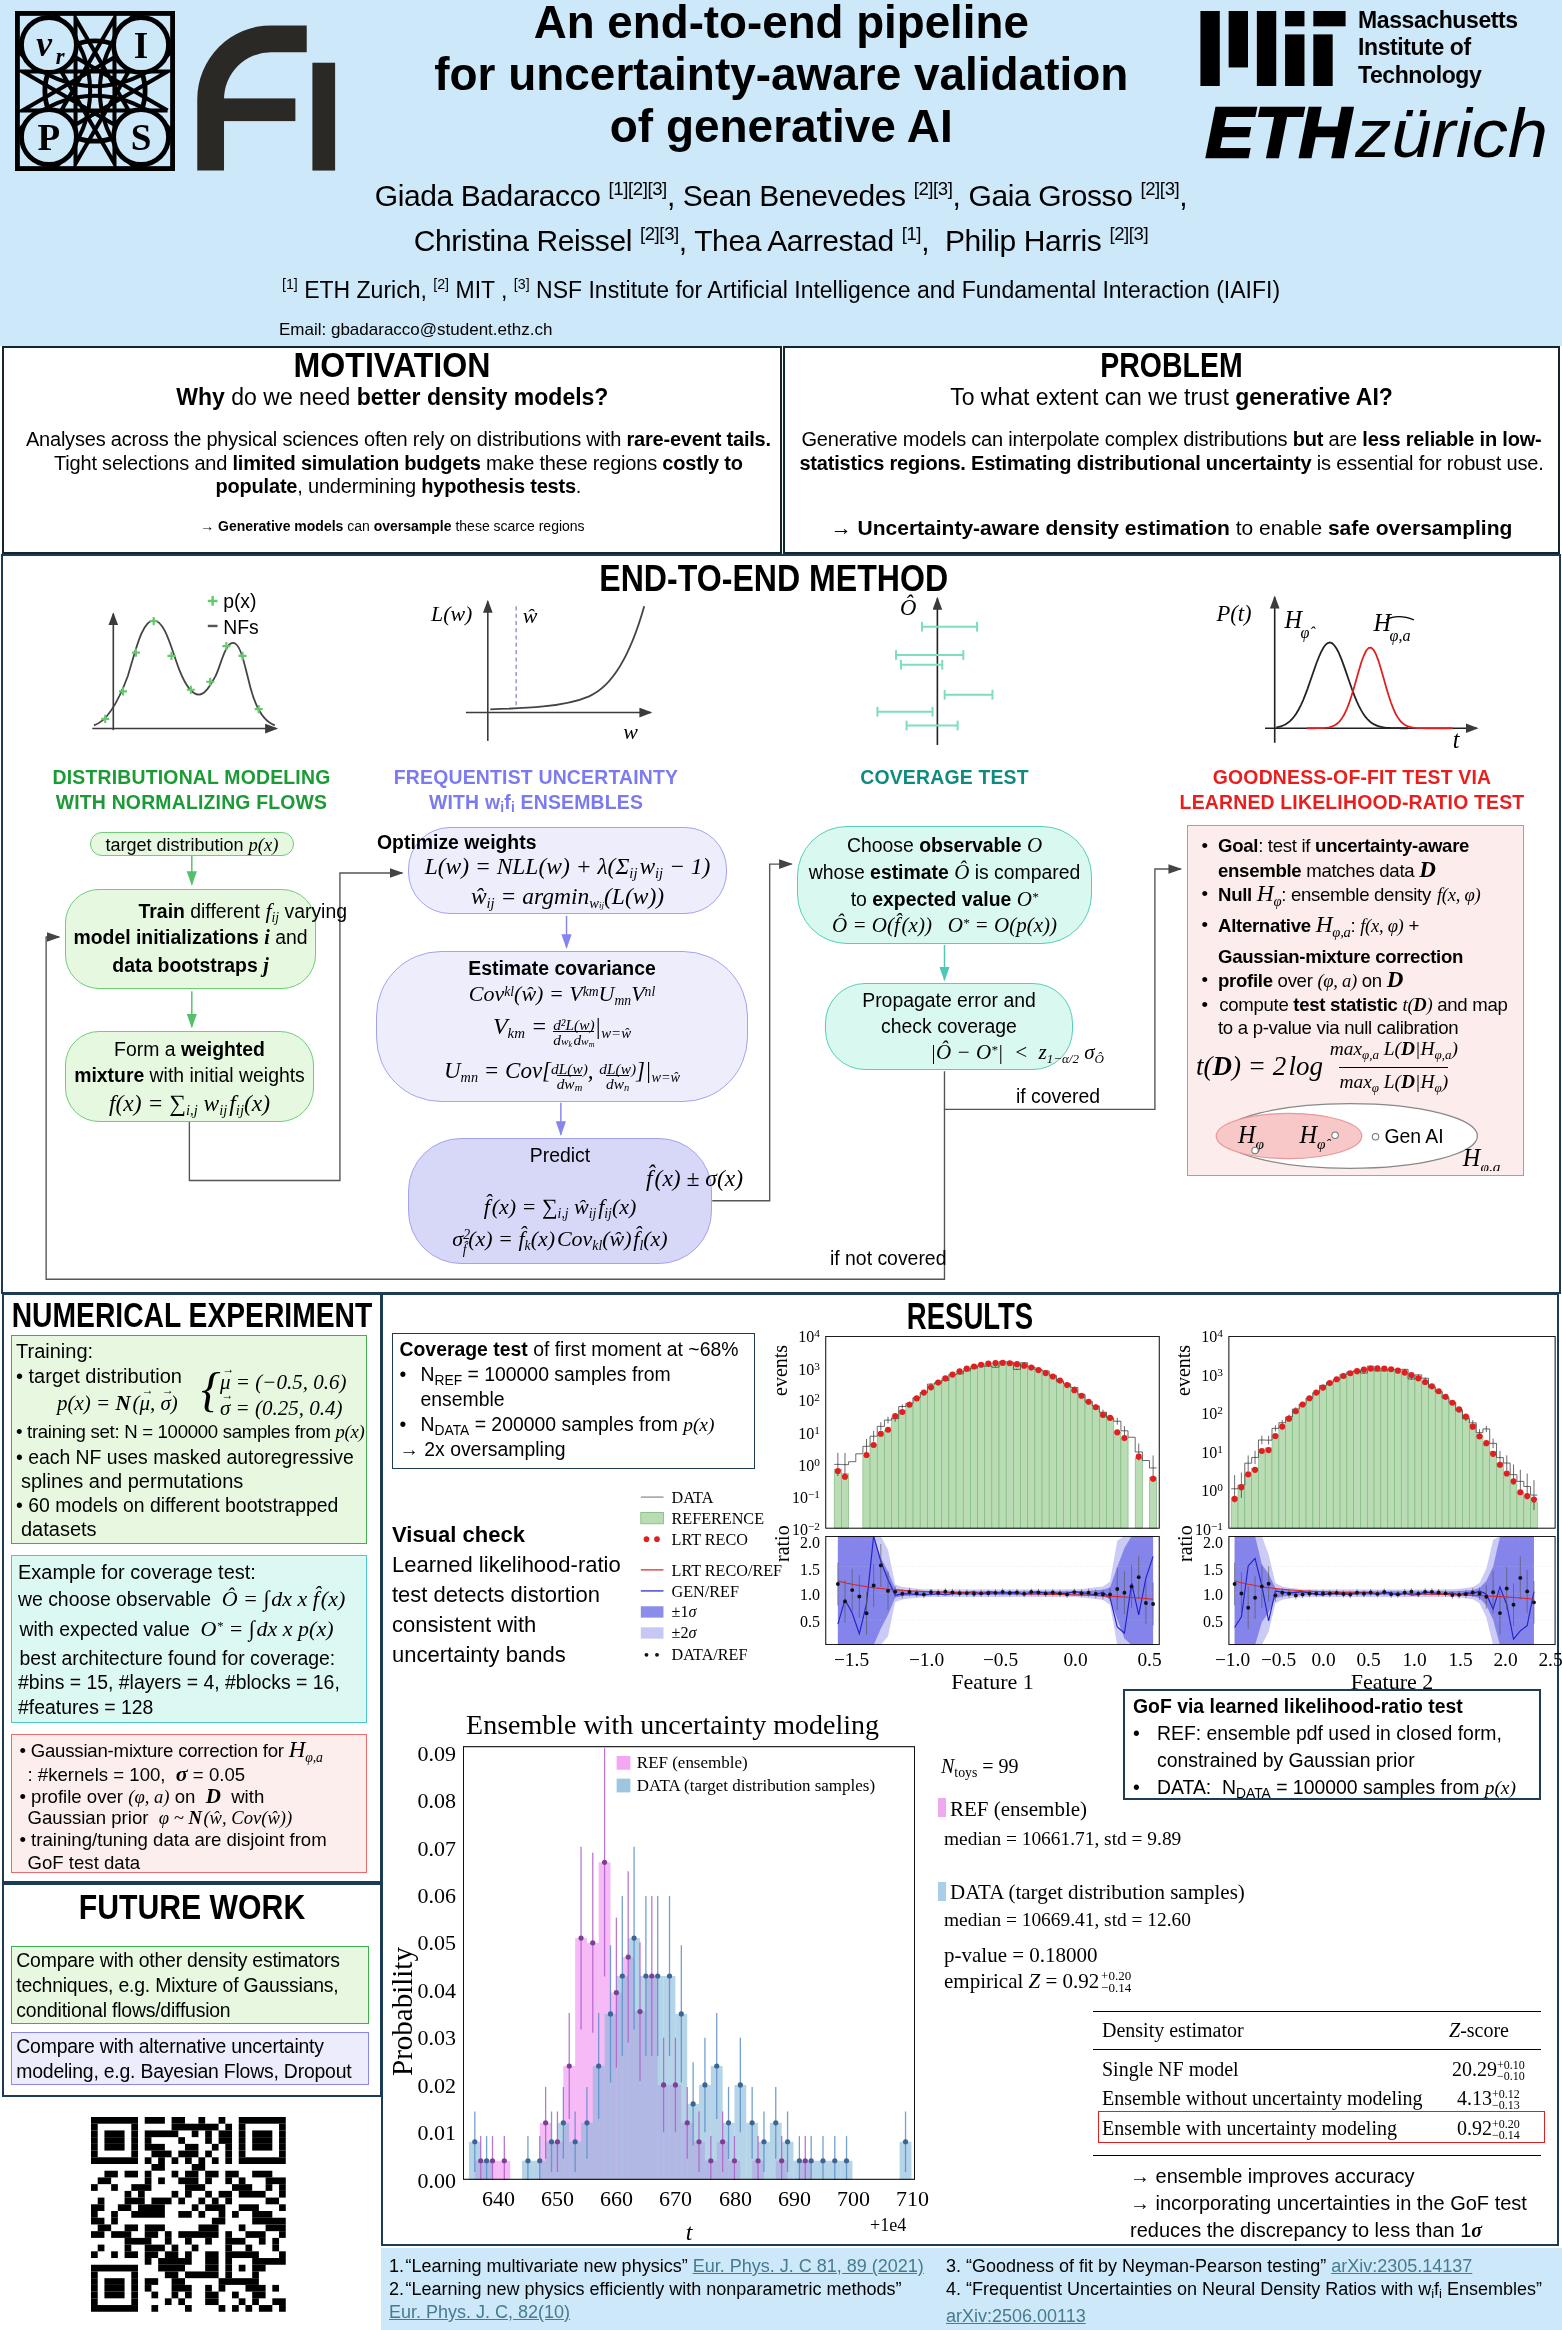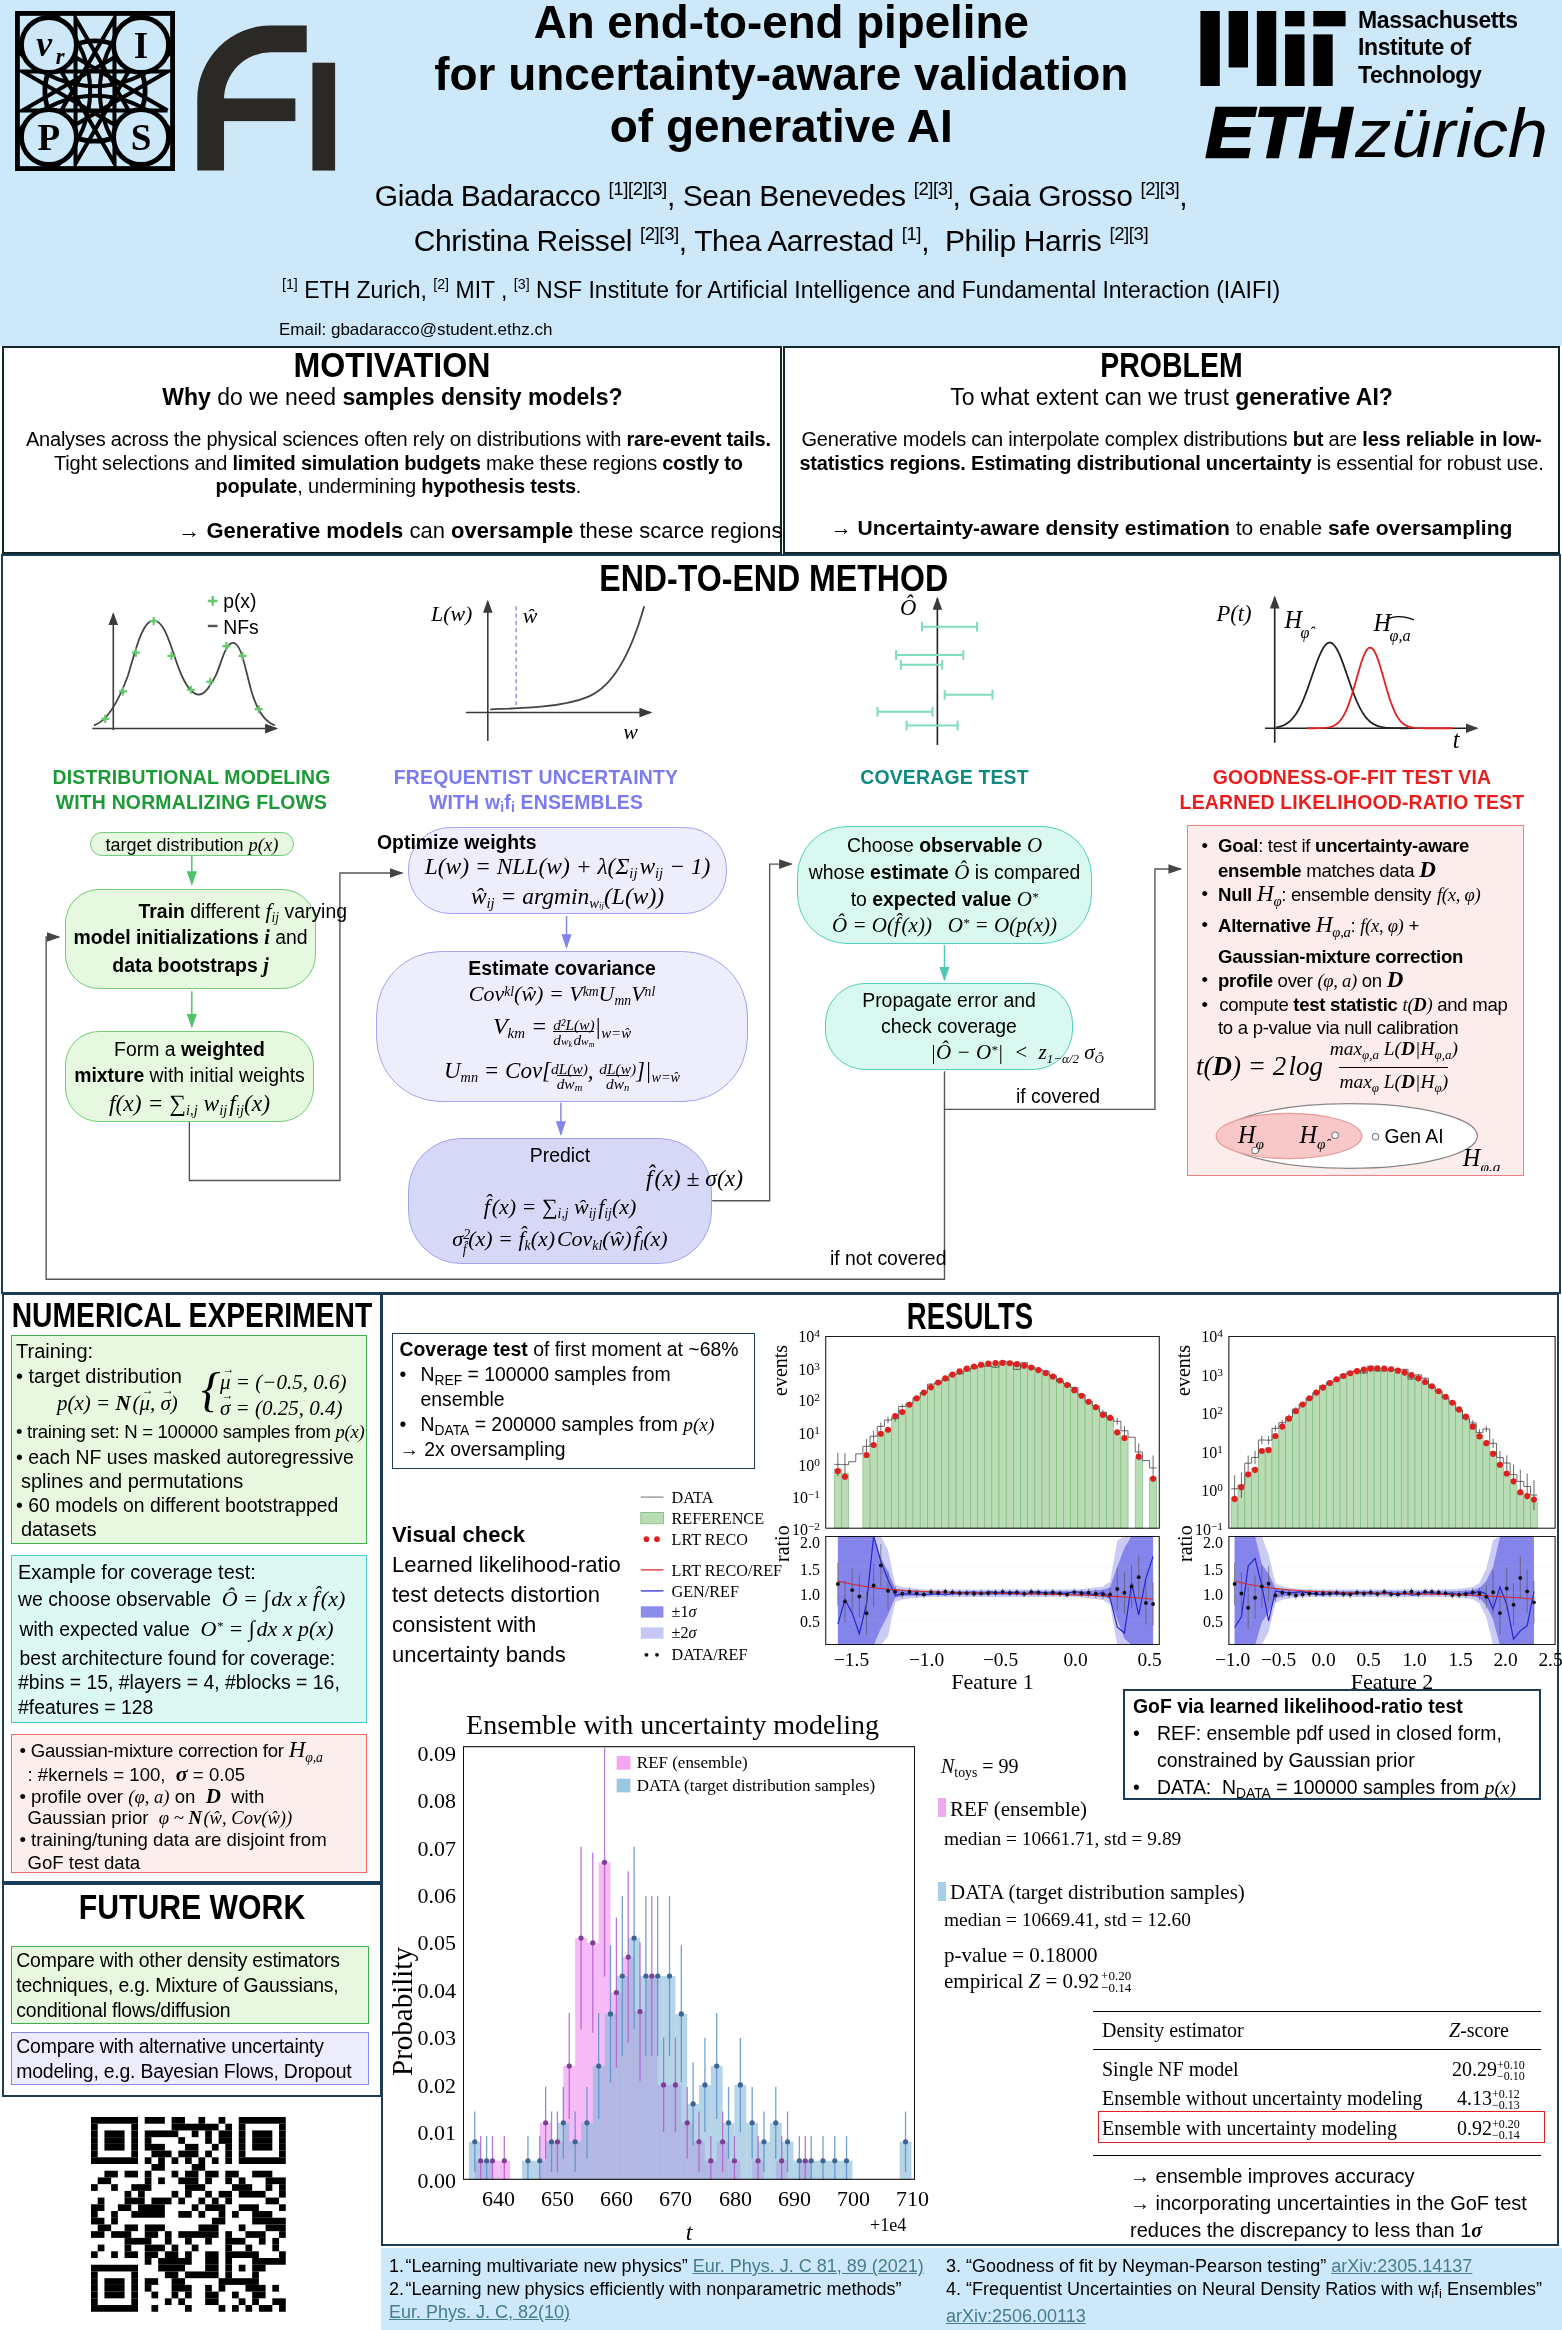--- a/index.html
+++ b/index.html
@@ -62,23 +62,23 @@
 <div class="abs" style="left:1358px;top:6.5px;font-weight:bold;font-size:23px;line-height:27.5px;letter-spacing:-0.4px">Massachusetts<br>Institute of<br>Technology</div>
 <svg class="abs" style="left:1204px;top:91px" width="348" height="77" viewBox="0 0 430 95">
     <text x="2" y="82" font-family="Liberation Sans" font-weight="bold" font-style="italic" font-size="88" textLength="180" lengthAdjust="spacingAndGlyphs" style="paint-order:stroke" stroke="#000" stroke-width="3">ETH</text>
     <text x="187" y="82" font-family="Liberation Sans" font-style="italic" font-size="84" textLength="238" lengthAdjust="spacingAndGlyphs">zürich</text>
   </svg>
 <div class="box" style="left:2.4px;top:346px;width:780px;height:208px;border:2.4px solid #12262e"></div>
 <div class="box" style="left:783px;top:346px;width:777px;height:208px;border:2.4px solid #12262e"></div>
 <svg class="abs" style="left:2.4px;top:346px" width="780" height="37" viewBox="0 0 964 46">
     <text x="482" y="38" text-anchor="middle" font-family="Liberation Sans" font-weight="bold" font-size="43" textLength="245" lengthAdjust="spacingAndGlyphs">MOTIVATION</text>
   </svg>
-<div class="abs ctr" style="left:2.4px;top:384px;width:780px;font-size:23px;white-space:nowrap;"><b>Why</b> do we need <b>samples density models?</b></div>
+<div class="abs ctr" style="left:2.4px;top:384px;width:780px;font-size:23px;white-space:nowrap;"><b>Why</b> do we need <b>better density models?</b></div>
 <div class="abs ctr" style="left:2.4px;top:428px;width:780px;font-size:20px;line-height:23.5px;letter-spacing:-0.2px;white-space:nowrap;padding-left:12px;">Analyses across the physical sciences often rely on distributions with <b>rare-event tails.</b><br>Tight selections and <b>limited simulation budgets</b> make these regions <b>costly to</b><br><b>populate</b>, undermining <b>hypothesis tests</b>.</div>
-<div class="abs ctr" style="left:2.4px;top:518px;width:780px;font-size:22px;white-space:nowrap;text-align:right;">→ <b>Generative models</b> can <b>oversample</b> these scarce regions</div>
+<div class="abs ctr" style="left:2.4px;top:518px;width:780px;font-size:14px;white-space:nowrap;">→ <b>Generative models</b> can <b>oversample</b> these scarce regions</div>
 <svg class="abs" style="left:783px;top:346px" width="777" height="37" viewBox="0 0 960 46">
     <text x="480" y="38" text-anchor="middle" font-family="Liberation Sans" font-weight="bold" font-size="43" textLength="177" lengthAdjust="spacingAndGlyphs">PROBLEM</text>
   </svg>
 <div class="abs ctr" style="left:783px;top:384px;width:777px;font-size:23px;white-space:nowrap;">To what extent can we trust <b>generative AI?</b></div>
 <div class="abs ctr" style="left:783px;top:428px;width:777px;font-size:20px;line-height:23.5px;letter-spacing:-0.2px;white-space:nowrap;">Generative models can interpolate complex distributions <b>but</b> are <b>less reliable in low-</b><br><b>statistics regions. Estimating distributional uncertainty</b> is essential for robust use.</div>
 <div class="abs ctr" style="left:783px;top:516px;width:777px;font-size:21px;white-space:nowrap;">→ <b>Uncertainty-aware density estimation</b> to enable <b>safe oversampling</b></div>
 <div class="box navy" style="left:0.8px;top:554px;width:1560px;height:740px"></div>
 <svg class="abs" style="left:0;top:557px" width="1562" height="42" viewBox="0 0 1930 52">
     <text x="956" y="42" text-anchor="middle" font-family="Liberation Sans" font-weight="bold" font-size="46" textLength="432" lengthAdjust="spacingAndGlyphs">END-TO-END METHOD</text>
   </svg>

